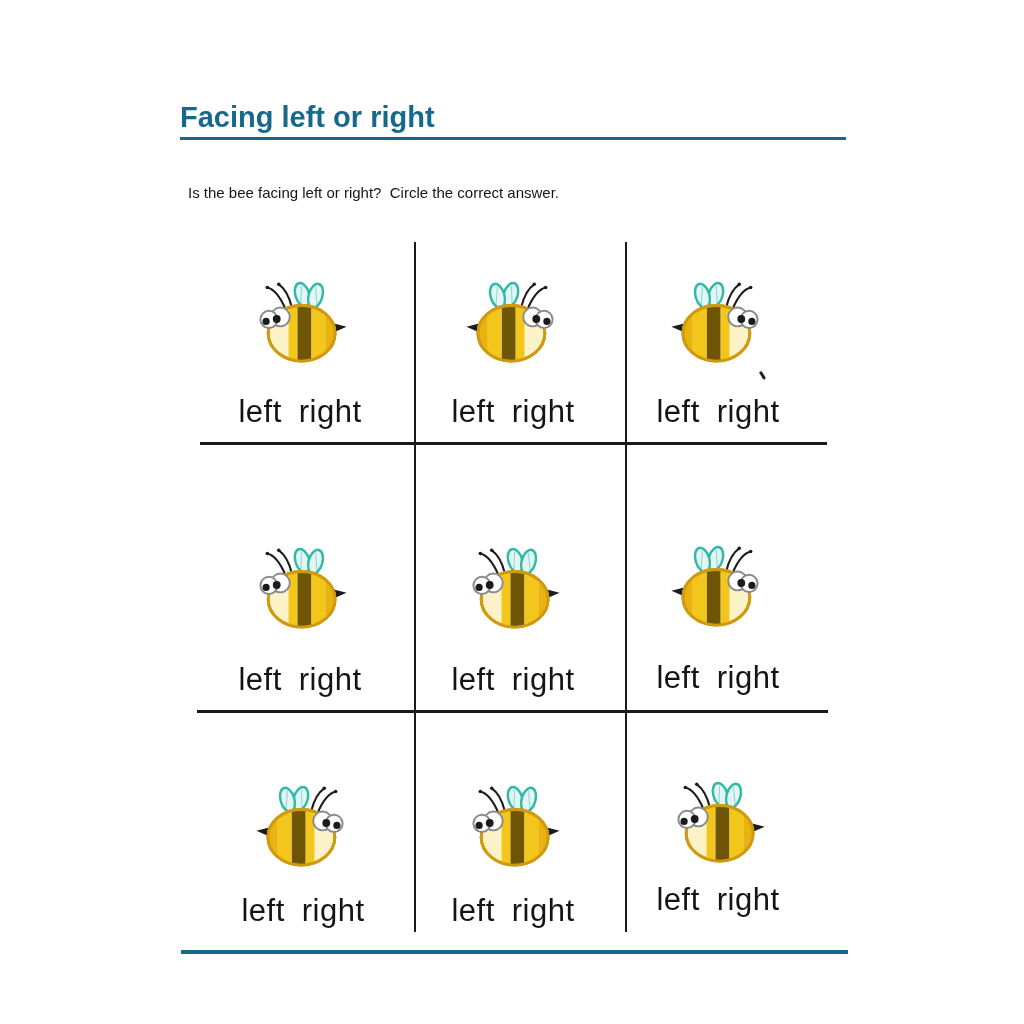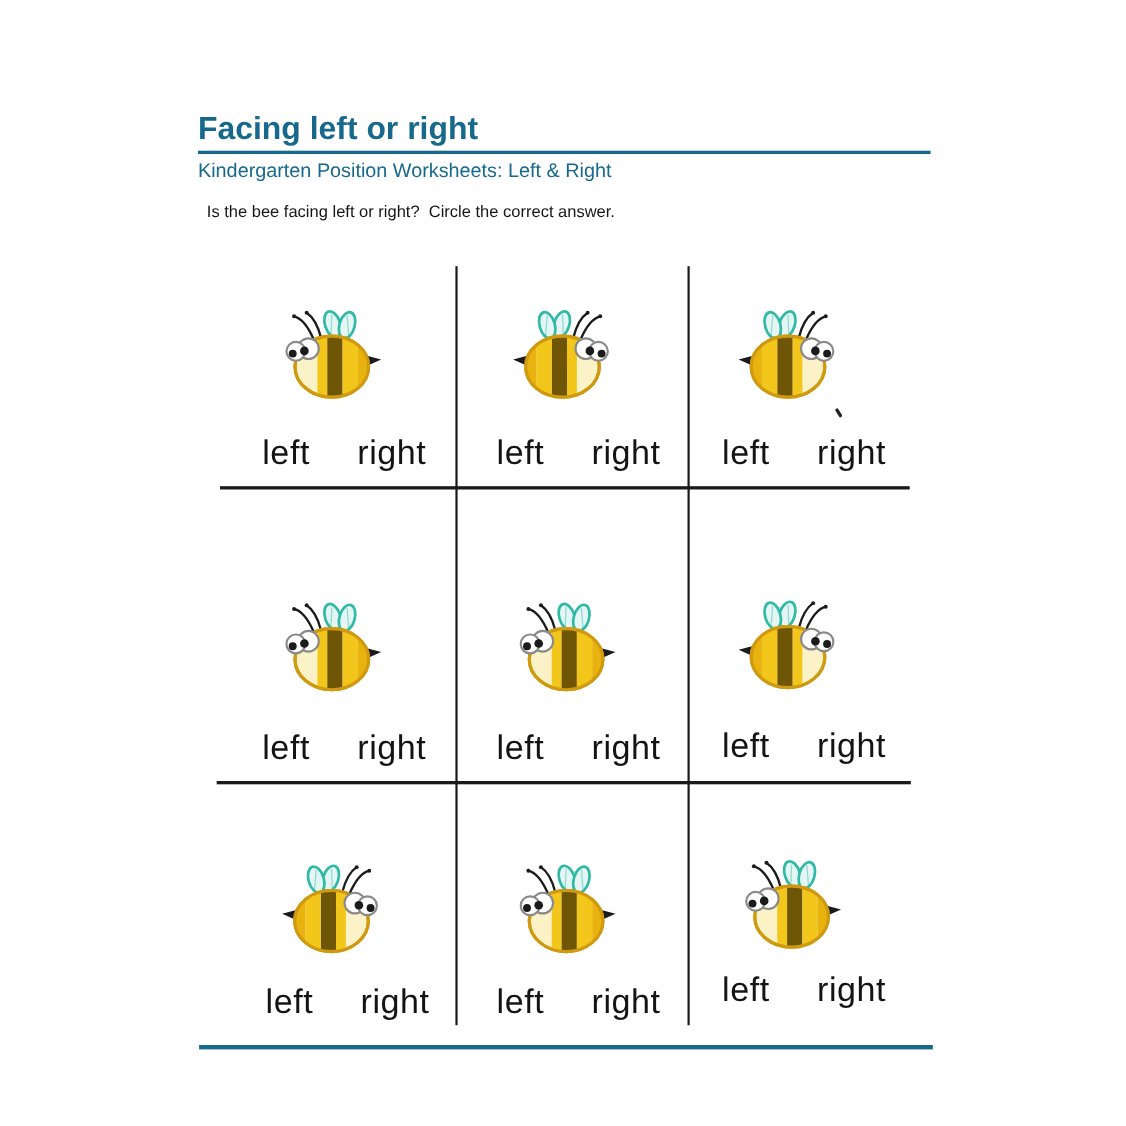--- a/index.html
+++ b/index.html
@@ -53,21 +53,21 @@
   }
   .bee-wrap{height:86px;display:flex;align-items:center;justify-content:center;}
   .bee-svg{width:98px;height:85px;display:block;}
   .bee-wrap[data-facing="right"] .bee-svg{transform:scaleX(-1);}
   .answer-row{
     margin-top:auto;
     display:flex;gap:17px;
     font-size:31px;color:#141414;
     letter-spacing:0.5px;
   }
-  .answer{cursor:pointer;margin-left:26px;}
+  .answer{cursor:pointer;}
   .answer-row.raised{margin-bottom:7px;}
   .stray-mark{
     position:absolute;left:761px;top:371px;
     width:2.5px;height:9px;background:#222;
     transform:rotate(-32deg);border-radius:2px;
   }
   .bottom-rule{
     position:absolute;left:181px;top:950px;
     width:667px;height:4px;background:var(--accent);
   }
@@ -109,21 +109,20 @@
       <circle cx="18.5" cy="49.5" r="4.4" fill="var(--bee-ink)"></circle>
     </symbol>
   </defs>
 </svg>
 
 <div class="page">
 
   <div class="header">
     <div class="title">Facing left or right</div>
     <div class="title-rule"></div>
-    <div class="subtitle">Kindergarten Position Worksheets: Left &amp; Right</div>
   </div>
 
   <div class="instruction">Is the bee facing left or right?  Circle the correct answer.</div>
 
   <div class="gridline vline" style="left:414px;top:242px;height:690px;"></div>
   <div class="gridline vline" style="left:625px;top:242px;height:690px;"></div>
   <div class="gridline hline" style="left:200px;top:442px;width:627px;"></div>
   <div class="gridline hline" style="left:197px;top:710px;width:631px;height:2.5px;"></div>
 
   <div class="cell" style="left:200px;top:280px;width:200px;height:150px;">

